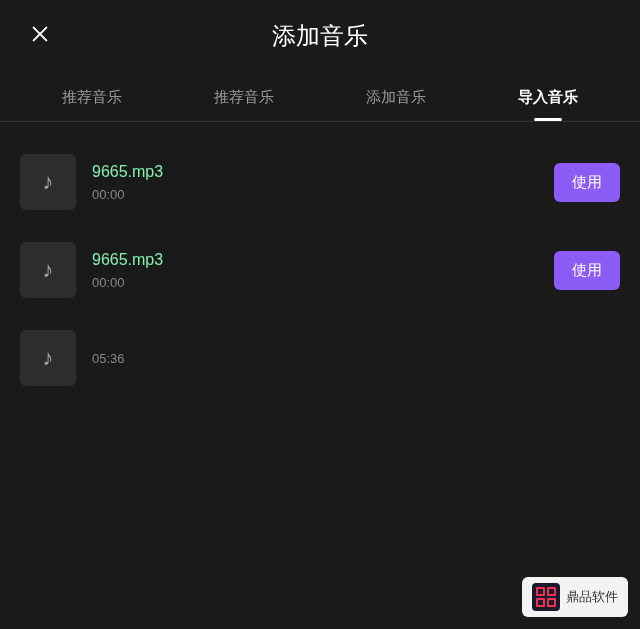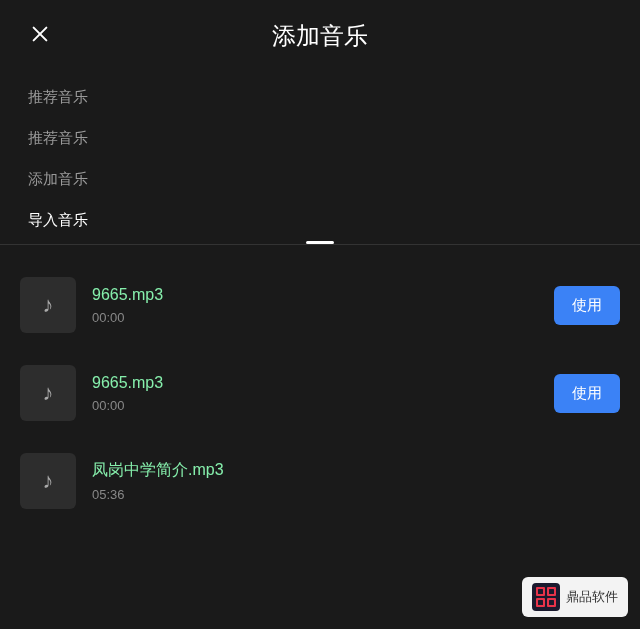--- a/index.html
+++ b/index.html
@@ -61,35 +61,34 @@
       font-weight: 500;
       color: #ffffff;
     }
 
     .tabs {
       display: flex;
       justify-content: space-around;
       padding: 12px 16px 0;
       border-bottom: 1px solid #333;
       margin-bottom: 8px;
-      flex-direction: column;
     }
 
     .tab-item {
       padding: 8px 12px 14px;
       font-size: 15px;
       color: #999999;
       cursor: pointer;
       position: relative;
       white-space: nowrap;
     }
 
     .tab-item.active {
       color: #ffffff;
-      font-weight: 400;
+      font-weight: 700;
     }
 
     .tab-item.active::after {
       content: '';
       position: absolute;
       bottom: 0;
       left: 50%;
       transform: translateX(-50%);
       width: 28px;
       height: 3px;
@@ -135,21 +134,21 @@
       font-weight: 400;
       margin-bottom: 6px;
     }
 
     .music-duration {
       font-size: 13px;
       color: #888888;
     }
 
     .use-btn {
-      background-color: #3b82f6;
+      background-color: #8b5cf6;
       color: #ffffff;
       border: none;
       border-radius: 6px;
       padding: 10px 18px;
       font-size: 15px;
       cursor: pointer;
       white-space: nowrap;
       font-family: inherit;
     }
 
@@ -215,21 +214,20 @@
         <div class="music-duration">00:00</div>
       </div>
       <button class="use-btn">使用</button>
     </div>
 
     <div class="music-item">
       <div class="music-thumb">
         <span class="music-note">♪</span>
       </div>
       <div class="music-info">
-        <div class="music-name">凤岗中学简介.mp3</div>
         <div class="music-duration">05:36</div>
       </div>
     </div>
 
   </div>
 
 </div>
 
 <div class="watermark">
   <svg class="watermark-icon" viewBox="0 0 28 28" fill="none" xmlns="http://www.w3.org/2000/svg">

